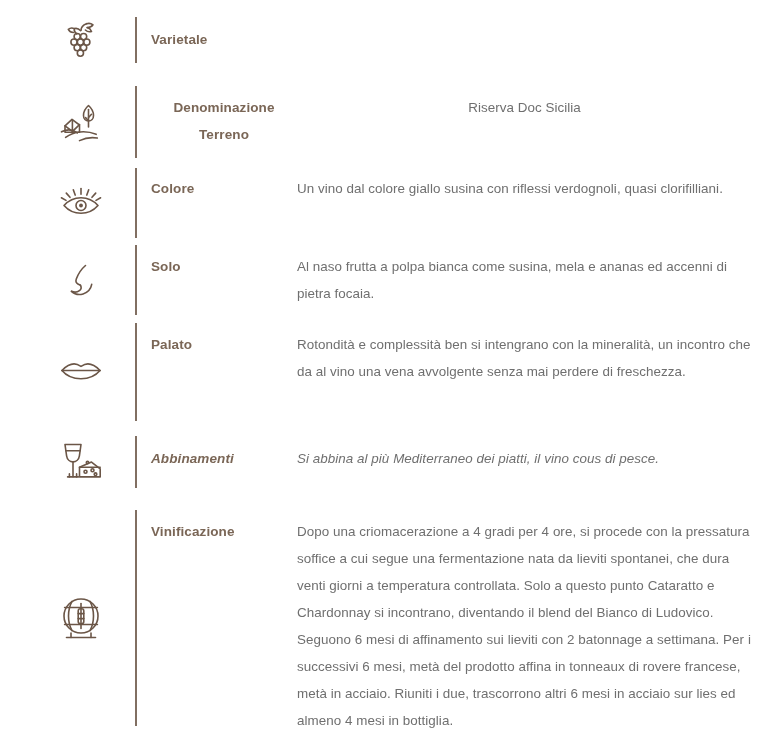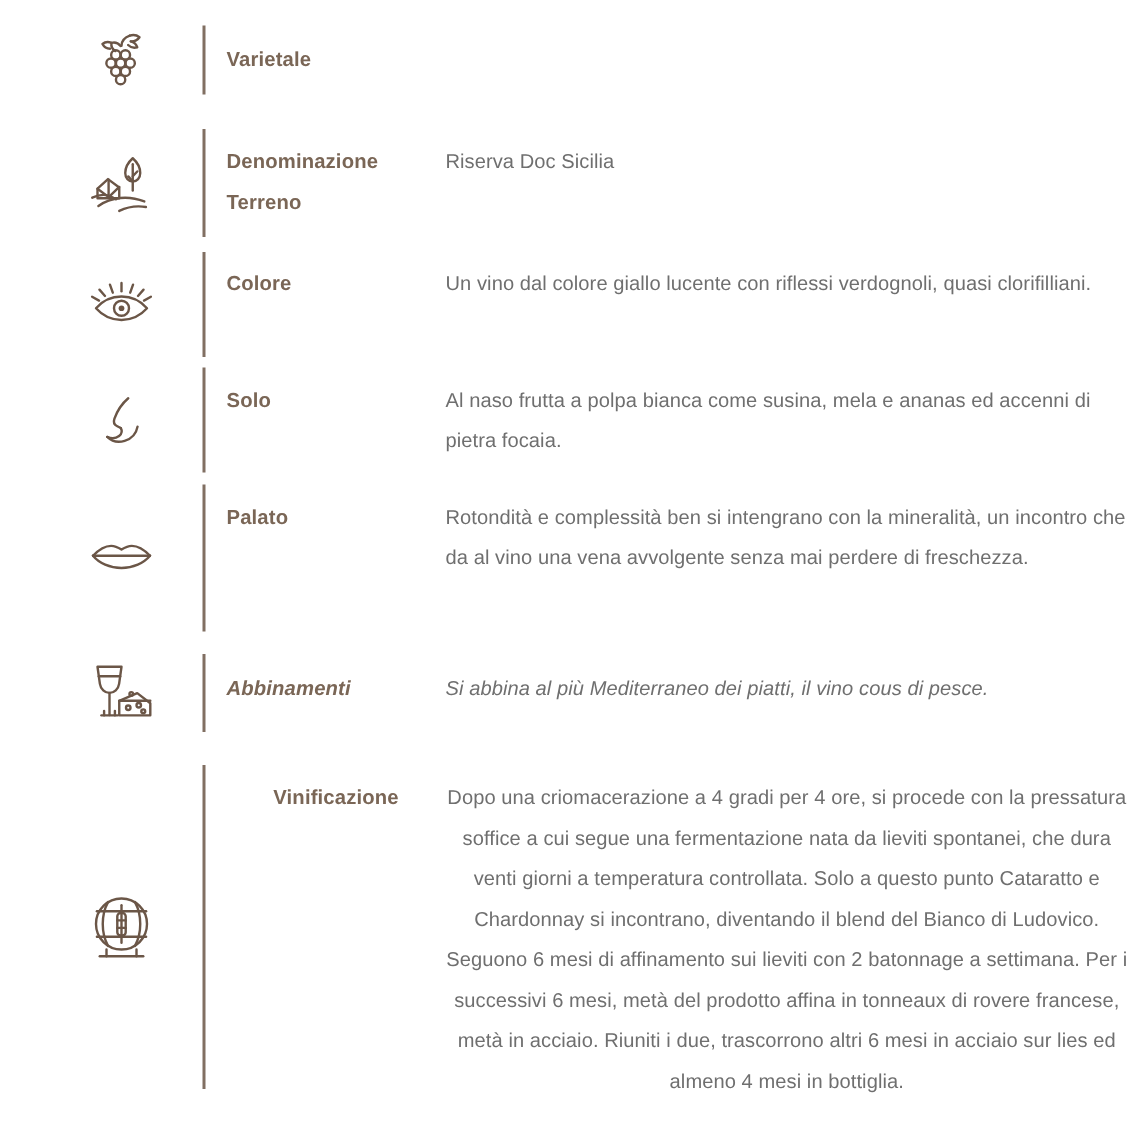--- a/index.html
+++ b/index.html
@@ -86,41 +86,41 @@
     letter-spacing: .05px;
   }
 
   
   .r-varietale   .icon-col { height: 80px; }
   .r-varietale   .divider  { height: 46px; margin-top: 17px; }
   .r-varietale   .label-col, .r-varietale .body-col { padding-top: 26px; }
 
   .r-denom       .icon-col { height: 83px; }
   .r-denom       .divider  { height: 72px; margin-top: 6px; }
-  .r-denom       .label-col, .r-denom .body-col { padding-top: 14px; }
+  .r-denom       .label-col, .r-denom .body-col { padding-top: 14px; text-align: center; }
 
   .r-colore      .icon-col { height: 78px; }
   .r-colore      .divider  { height: 70px; margin-top: 5px; }
   .r-colore      .label-col, .r-colore .body-col { padding-top: 12px; }
 
   .r-naso        .icon-col { height: 78px; }
   .r-naso        .divider  { height: 70px; margin-top: 4px; }
   .r-naso        .label-col, .r-naso .body-col { padding-top: 12px; }
 
   .r-palato      .icon-col { height: 104px; }
   .r-palato      .divider  { height: 98px; margin-top: 4px; }
   .r-palato      .label-col, .r-palato .body-col { padding-top: 12px; }
 
   .r-abbin       .icon-col { height: 79px; }
   .r-abbin       .divider  { height: 52px; margin-top: 13px; }
   .r-abbin       .label-col, .r-abbin .body-col { padding-top: 22px; font-style: italic; }
 
   .r-vinif       .icon-col { height: 240px; align-items: flex-end; padding-bottom: 96px; }
   .r-vinif       .divider  { height: 216px; margin-top: 8px; }
-  .r-vinif       .label-col, .r-vinif .body-col { padding-top: 16px; text-align: center; }
+  .r-vinif       .label-col, .r-vinif .body-col { padding-top: 16px; }
 
   .stroke {
     fill: none;
     stroke: #6b5647;
     stroke-width: 1.6;
     stroke-linecap: round;
     stroke-linejoin: round;
   }
   .fill-dot { fill: #6b5647; }
 </style>
@@ -210,21 +210,21 @@
         </g>
       </svg>
     </div>
     <div class="divider-col">
         <div class="divider"></div>
       </div>
     <div class="label-col">
       <div class="label">Colore</div>
     </div>
     <div class="body-col">
-      <div class="body-text">Un vino dal colore giallo lucente con riflessi verdognoli, quasi clorifilliani.</div>
+      <div class="body-text">Un vino dal colore giallo susina con riflessi verdognoli, quasi clorifilliani.</div>
     </div>
   </div>
 
   <div class="row r-naso">
     <div class="icon-col">
       <svg width="46" height="46" viewBox="0 0 46 46" aria-hidden="true">
         <g class="stroke">
           <path d="M27.5 8.5c-4.2 3.6-7.3 8.2-9.2 13.6-.8 2.3-.2 4 1.6 4.9l2.6 1.3"></path>
           <path d="M22.5 28.3c1.1 2 .7 4-1.1 5.4-2.1 1.6-5.2 1.8-7.9.6"></path>
           <path d="M13.5 34.3c3 2.9 7.4 3.9 11.6 2.6 4.6-1.4 7.8-5.1 8.6-9.5"></path>

